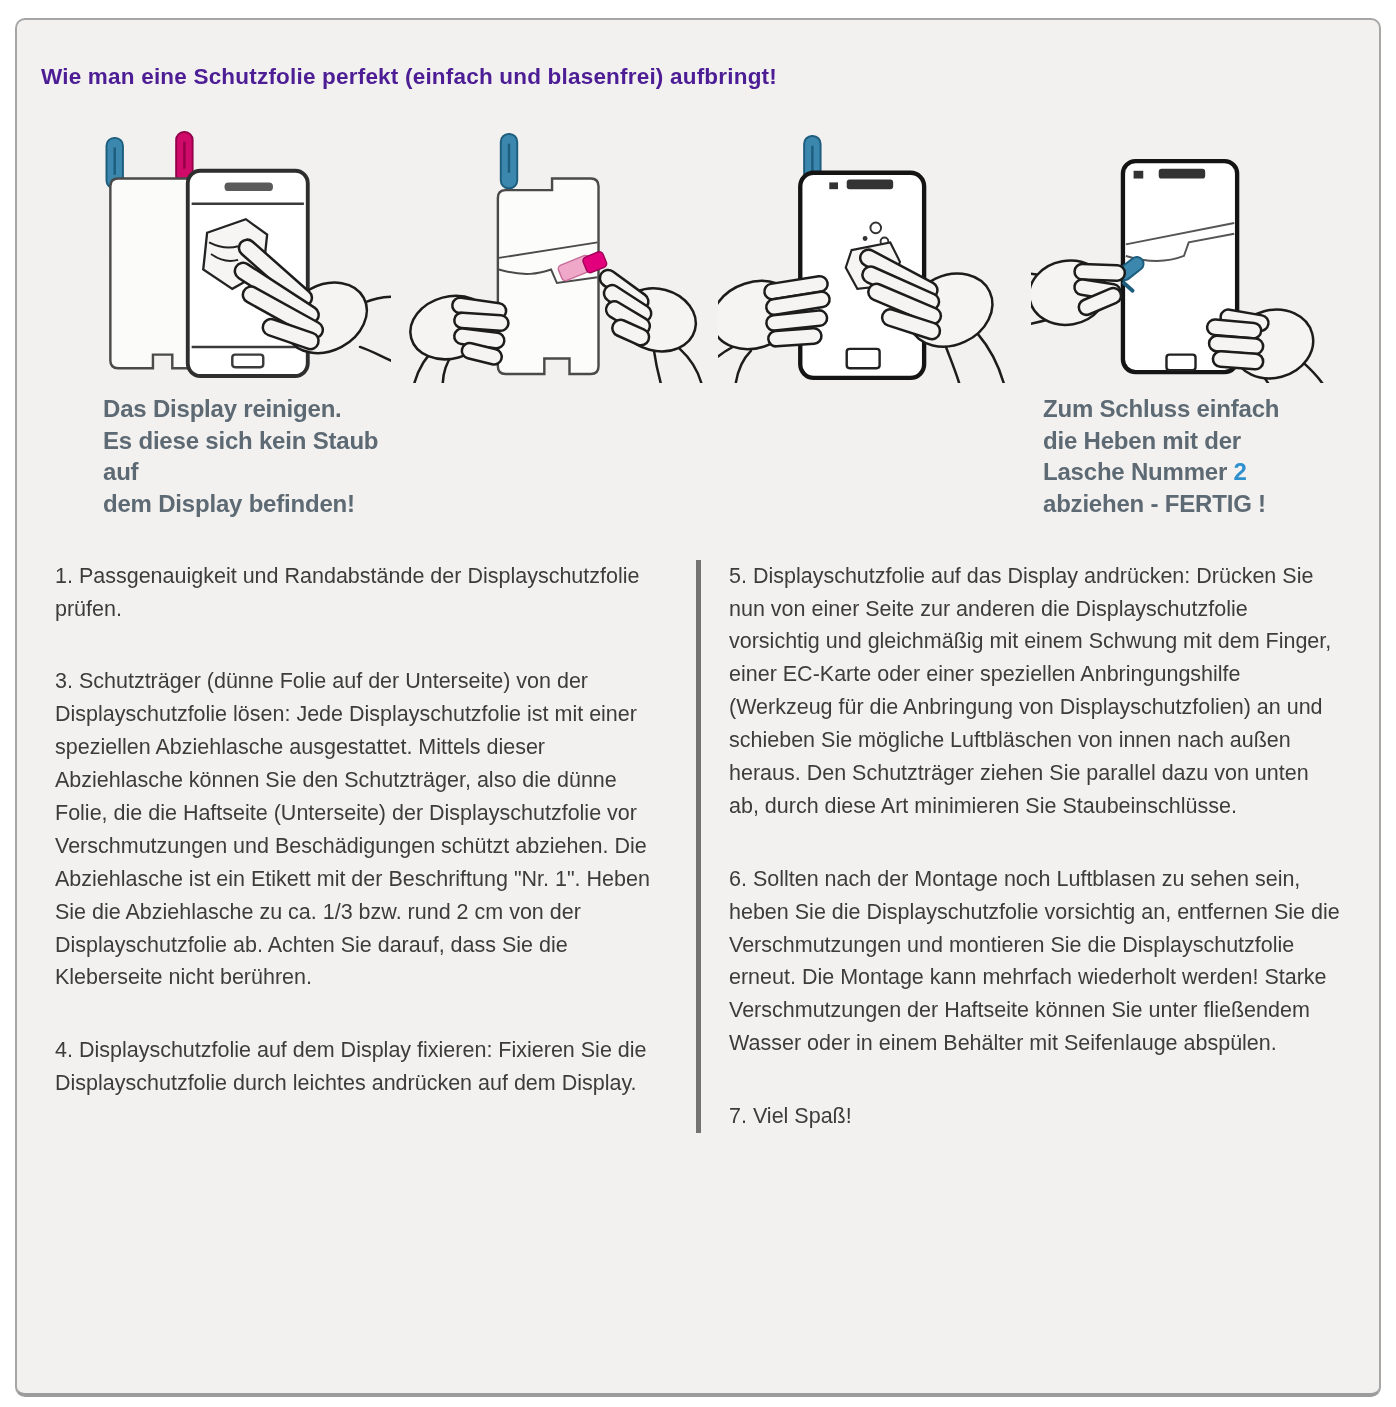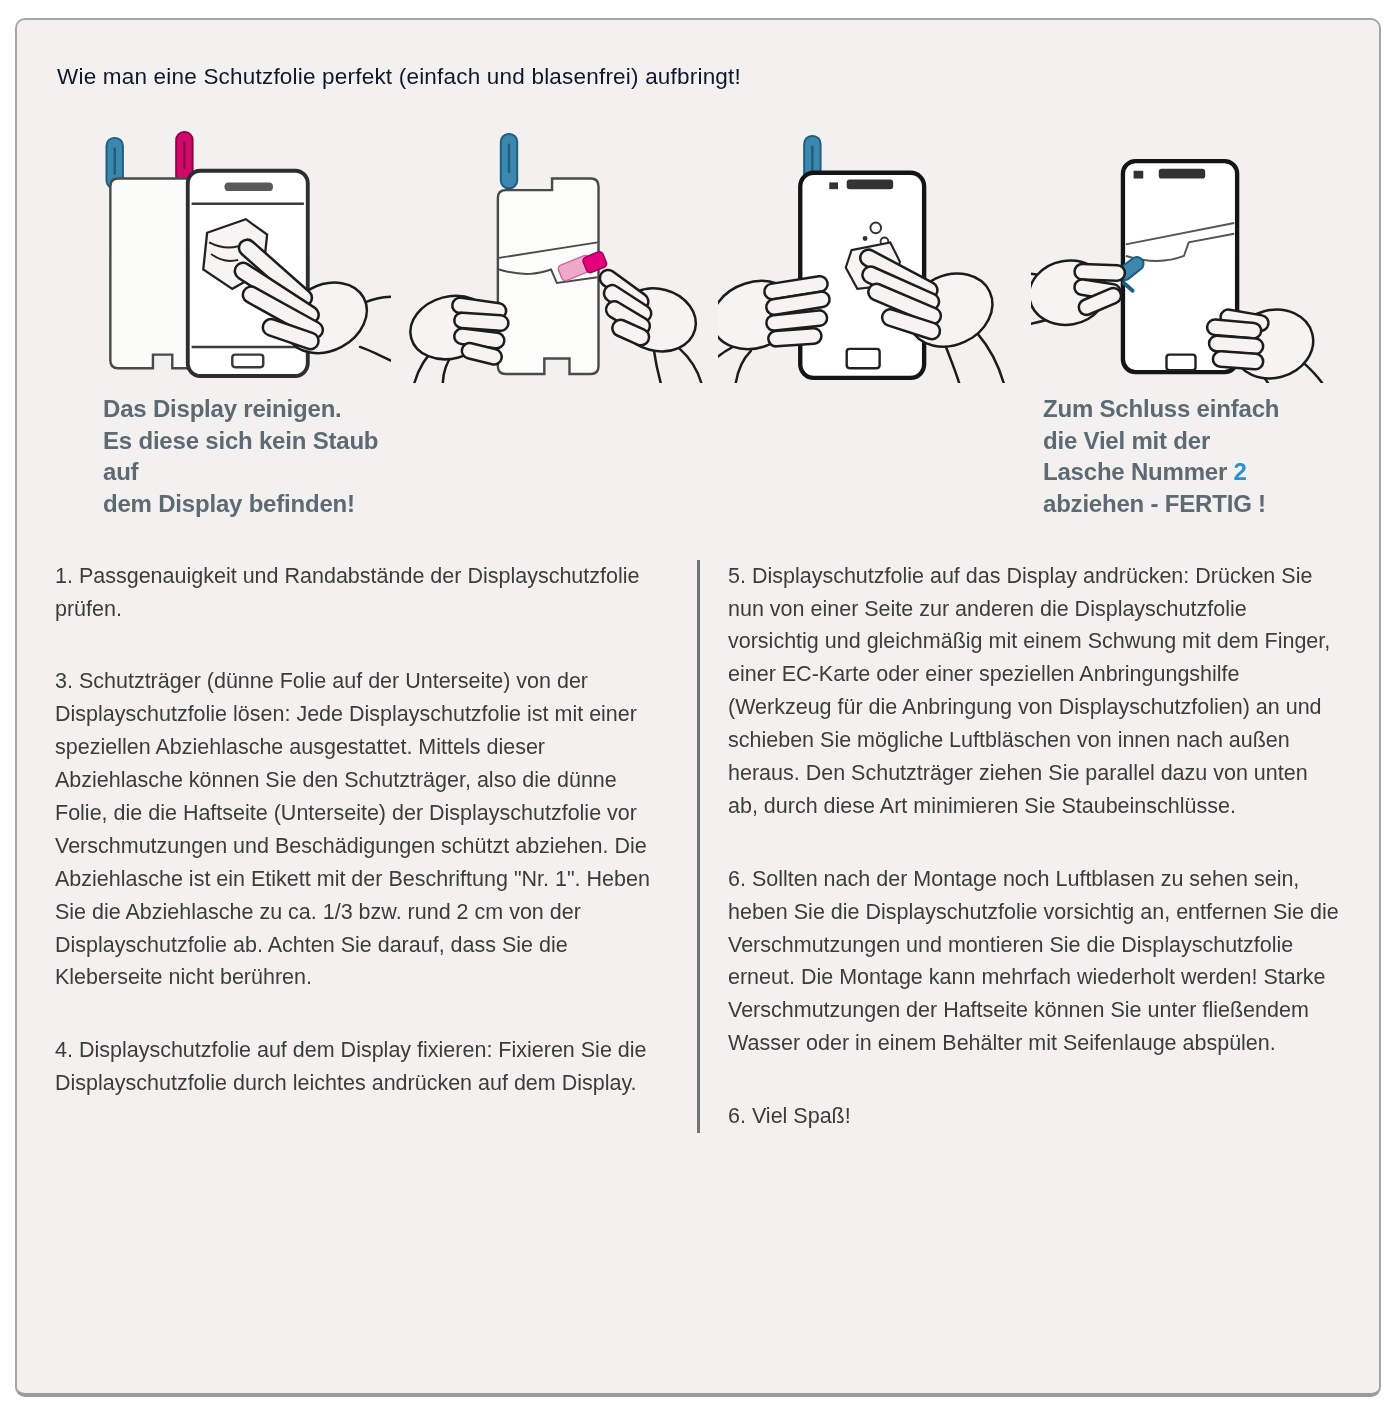--- a/index.html
+++ b/index.html
@@ -20,24 +20,24 @@
     width: 1362px;
     height: 1373px;
     background: #f2f1ef;
     border: 2px solid #a6a6a6;
     border-bottom: 4px solid #9c9c9c;
     border-radius: 10px;
     overflow: hidden;
     box-sizing: content-box;
   }
   .title {
-    margin: 44px 40px 0 40px;
+    margin: 44px 40px 0 24px;
     font-size: 22.5px;
-    font-weight: normal;
-    color: #0f172a;
+    font-weight: bold;
+    color: #4c1d95;
     letter-spacing: 0.2px;
   }
   .steps-row {
     display: flex;
     justify-content: space-between;
     margin: 36px 48px 0 74px;
   }
   .step { width: 300px; }
   .step svg { display: block; }
   .caption {
@@ -50,21 +50,21 @@
   }
   .num-pink { color: #e6007e; }
   .num-blue { color: #2e90ce; }
   .columns {
     display: flex;
     margin: 40px 38px 0 38px;
   }
   .col-left {
     width: 610px;
     padding-right: 33px;
-    border-right: 3px solid #737373;
+    border-right: 5px solid #737373;
   }
   .col-right {
     width: 614px;
     padding-left: 28px;
   }
   .columns p {
     margin: 0 0 40px 0;
     font-size: 21.5px;
     line-height: 1.53;
     color: #3c3c3c;
@@ -219,34 +219,34 @@
           <path d="M240 258 C244 264 247 268 250 274" fill="none"></path>
           <ellipse cx="250" cy="225" rx="42" ry="35" transform="rotate(-15 250 225)"></ellipse>
           <rect x="196" y="188" width="50" height="16" rx="8" transform="rotate(10 196 196)"></rect>
           <rect x="182" y="199" width="56" height="16" rx="8" transform="rotate(5 182 207)"></rect>
           <rect x="184" y="216" width="56" height="16" rx="8" transform="rotate(4 184 224)"></rect>
           <rect x="188" y="232" width="52" height="16" rx="8" transform="rotate(4 188 240)"></rect>
         </g>
       </svg>
       <div class="caption">
         <div>Zum Schluss einfach</div>
-        <div>die Viel mit der</div>
+        <div>die Heben mit der</div>
         <div><span>Lasche Nummer </span><span class="num-blue">2</span></div>
         <div>abziehen - FERTIG !</div>
       </div>
     </div>
 
   </div>
 
   <div class="columns">
     <div class="col-left">
       <p>1. Passgenauigkeit und Randabstände der Displayschutzfolie prüfen.</p>
       <p>3. Schutzträger (dünne Folie auf der Unterseite) von der Displayschutzfolie lösen: Jede Displayschutzfolie ist mit einer speziellen Abziehlasche ausgestattet. Mittels dieser Abziehlasche können Sie den Schutzträger, also die dünne Folie, die die Haftseite (Unterseite) der Displayschutzfolie vor Verschmutzungen und Beschädigungen schützt abziehen. Die Abziehlasche ist ein Etikett mit der Beschriftung "Nr. 1". Heben Sie die Abziehlasche zu ca. 1/3 bzw. rund 2 cm von der Displayschutzfolie ab. Achten Sie darauf, dass Sie die Kleberseite nicht berühren.</p>
       <p>4. Displayschutzfolie auf dem Display fixieren: Fixieren Sie die Displayschutzfolie durch leichtes andrücken auf dem Display.</p>
     </div>
     <div class="col-right">
       <p>5. Displayschutzfolie auf das Display andrücken: Drücken Sie nun von einer Seite zur anderen die Displayschutzfolie vorsichtig und gleichmäßig mit einem Schwung mit dem Finger, einer EC-Karte oder einer speziellen Anbringungshilfe (Werkzeug für die Anbringung von Displayschutzfolien) an und schieben Sie mögliche Luftbläschen von innen nach außen heraus. Den Schutzträger ziehen Sie parallel dazu von unten ab, durch diese Art minimieren Sie Staubeinschlüsse.</p>
       <p>6. Sollten nach der Montage noch Luftblasen zu sehen sein, heben Sie die Displayschutzfolie vorsichtig an, entfernen Sie die Verschmutzungen und montieren Sie die Displayschutzfolie erneut. Die Montage kann mehrfach wiederholt werden! Starke Verschmutzungen der Haftseite können Sie unter fließendem Wasser oder in einem Behälter mit Seifenlauge abspülen.</p>
-      <p>6. Viel Spaß!</p>
+      <p>7. Viel Spaß!</p>
     </div>
   </div>
 
 </div>
 
 </body></html>

